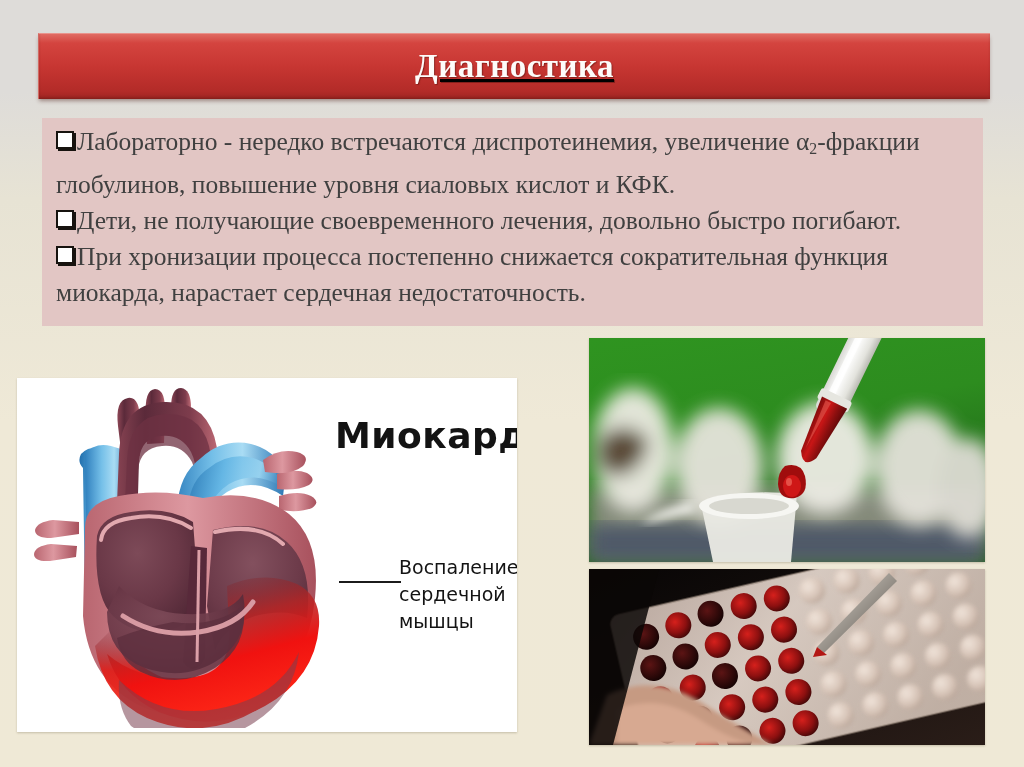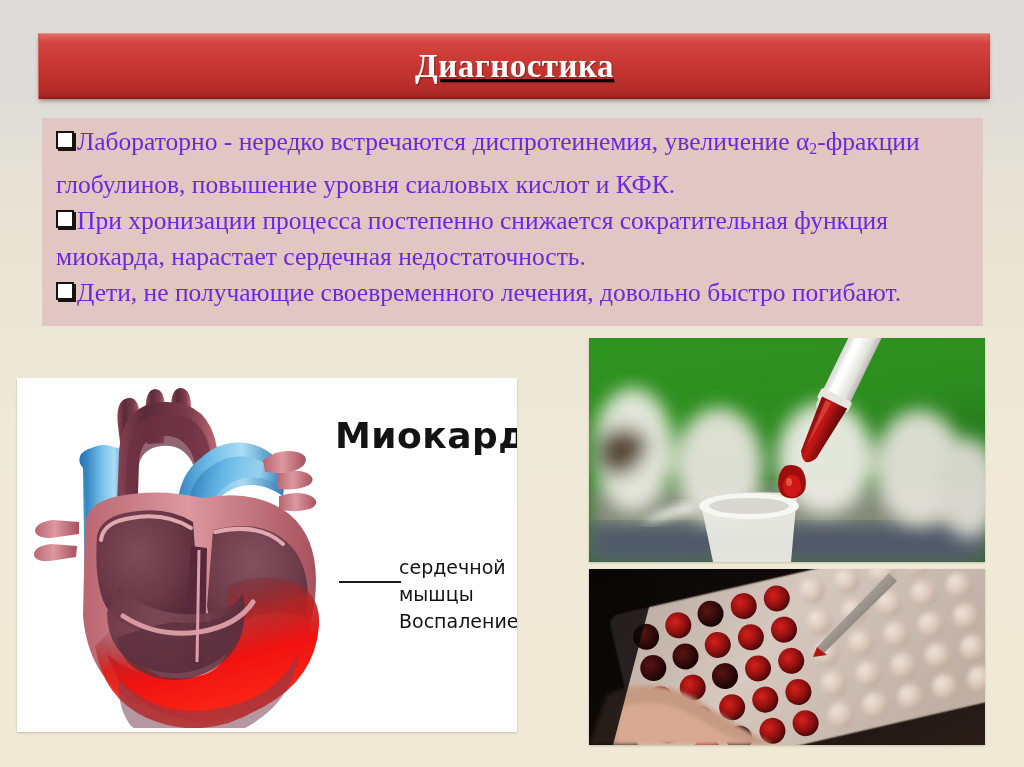--- a/index.html
+++ b/index.html
@@ -26,21 +26,21 @@
     font-family:"Liberation Serif", serif;
     text-shadow:1px 1px 1px rgba(90,20,15,.55);
   }
   
   .text-panel{
     position:absolute;left:42px;top:118px;width:941px;height:208px;
     background:#e2c6c4;
     padding:6px 14px 0 14px;box-sizing:border-box;
   }
   .para{
-    font-size:25.5px;line-height:36px;color:#6d28d9;
+    font-size:25.5px;line-height:36px;color:#404040;
     margin:0;padding:0;text-indent:0;
     font-family:"Liberation Serif", serif;
   }
   .bullet-sq{
     display:inline-block;width:14px;height:14px;
     border:2.5px solid #17130f;background:#ffffff;
     margin-right:3px;vertical-align:1px;
     box-shadow:2px 2px 0 0 #17130f;
   }
   sub{font-size:.62em;vertical-align:-.28em;}
@@ -83,25 +83,25 @@
     <span class="title-text">Диагностика</span>
   </div>
 
   <div class="text-panel">
 
     <p class="para">
       <span class="bullet-sq"></span><span>Лабораторно - нередко встречаются диспротеинемия, увеличение α</span><sub>2</sub><span>-фракции глобулинов, повышение уровня сиаловых кислот и КФК.</span>
     </p>
 
     <p class="para">
+      <span class="bullet-sq"></span><span>Дети, не получающие своевременного лечения, довольно быстро погибают.</span>
+    </p>
+
+    <p class="para">
       <span class="bullet-sq"></span><span>При хронизации процесса постепенно снижается сократительная функция миокарда, нарастает сердечная недостаточность.</span>
-    </p>
-
-    <p class="para">
-      <span class="bullet-sq"></span><span>Дети, не получающие своевременного лечения, довольно быстро погибают.</span>
     </p>
 
   </div>
 
   <div class="heart-card">
 
     <svg class="heart-svg" viewBox="0 0 300 348">
       <defs>
         <linearGradient id="gBlue" x1="0" y1="0" x2="1" y2="0">
           <stop offset="0%" stop-color="#2f7fbd"></stop>
@@ -189,22 +189,22 @@
       <path d="M78 160 q2 -18 30 -22 q34 -6 60 10" stroke="#e2a9af" stroke-width="4" fill="none" stroke-linecap="round"></path>
       <path d="M192 152 q44 -10 68 12" stroke="#e2a9af" stroke-width="4" fill="none" stroke-linecap="round"></path>
       <path d="M176 170 l-2 112" stroke="#dba0a8" stroke-width="3" fill="none"></path>
 
       <path d="M96 300 q48 46 118 24 q44 -14 62 -52 q-6 54 -62 80 q-60 26 -106 -6 q-14 -18 -12 -46 z" fill="#7a4050" opacity=".55"></path>
     </svg>
 
     <div class="lbl-myocarditis">Миокардит</div>
     <div class="leader"></div>
     <div class="lbl-inflam">
+      <div>Воспаление</div>
       <div>сердечной мышцы</div>
-      <div>Воспаление</div>
     </div>
   </div>
 
   <div class="photo photo-pipette">
     <svg viewBox="0 0 396 224" width="396" height="224">
       <defs>
         <linearGradient id="pg" x1="0" y1="0" x2="0.3" y2="1">
           <stop offset="0%" stop-color="#2f9420"></stop>
           <stop offset="45%" stop-color="#2d8c1f"></stop>
           <stop offset="100%" stop-color="#1d5f18"></stop>

